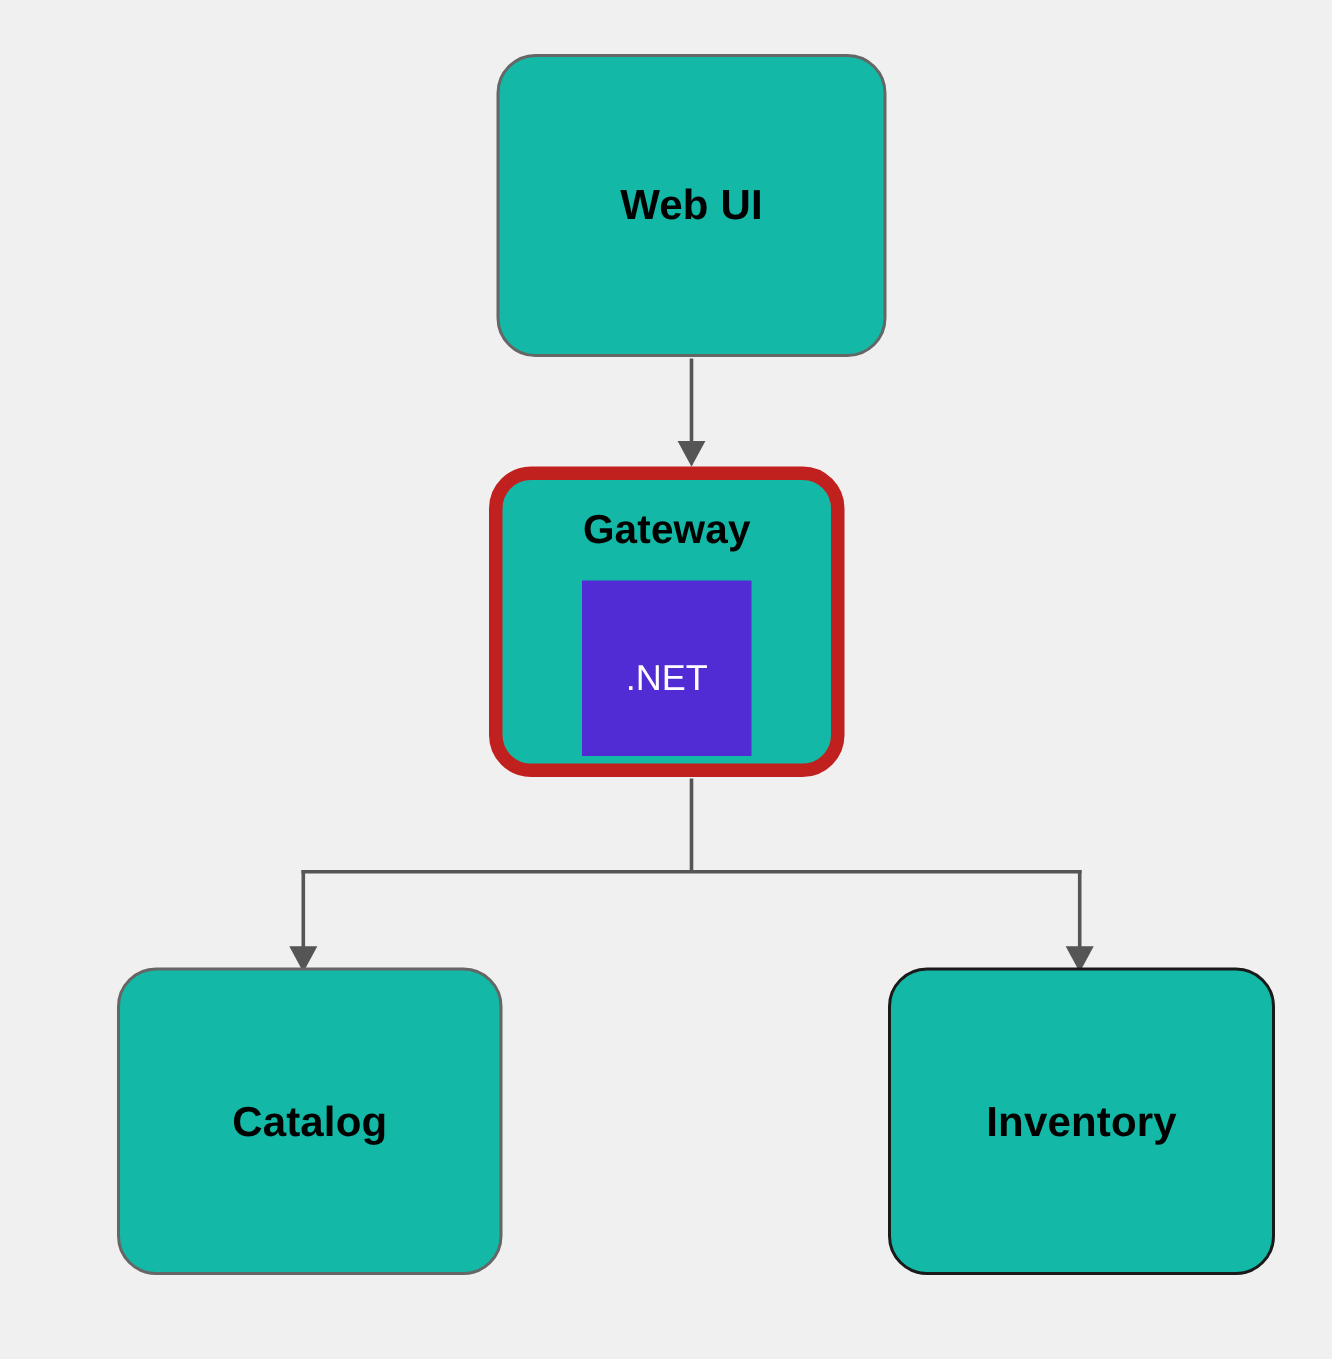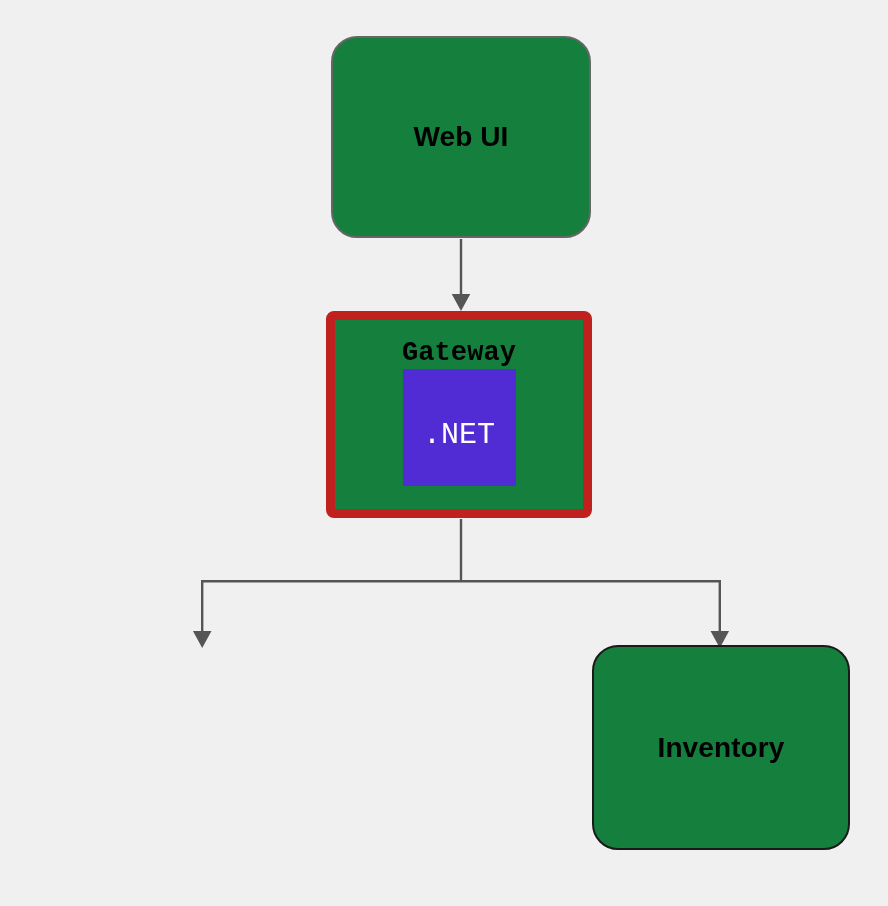--- a/index.html
+++ b/index.html
@@ -21,21 +21,21 @@
   #edge-layer {
     position: absolute;
     left: 0;
     top: 0;
     width: 888px;
     height: 906px;
   }
   .node {
     position: absolute;
     box-sizing: border-box;
-    background: #15803d;
+    background: #14b8a6;
     display: flex;
     flex-direction: column;
     align-items: center;
     justify-content: center;
     text-align: center;
     z-index: 2;
   }
   .node-label {
     font-weight: bold;
     color: #000000;
@@ -52,39 +52,38 @@
     height: 202px;
     border: 2px solid #666666;
     border-radius: 26px;
   }
   #node-webui .node-label { font-size: 28px; }
 
   
   #node-gateway {
     left: 326px;
     top: 311px;
-    width: 266px;
+    width: 237px;
     height: 207px;
     border: 9px solid #c0201e;
-    border-radius: 8px;
+    border-radius: 28px;
     justify-content: flex-start;
     padding-top: 20px;
-    font-family: Liberation Mono, monospace;
   }
   #node-gateway .node-label { font-size: 27px; }
   .tech-badge {
-    margin-top: 2px;
+    margin-top: 20px;
     width: 113px;
     height: 117px;
     background: #512bd4;
     display: flex;
     align-items: center;
     justify-content: center;
     color: #ffffff;
-    font-size: 30px;
+    font-size: 24px;
     font-weight: normal;
     line-height: 1;
     padding-top: 14px;
     box-sizing: border-box;
   }
 
   
   #node-catalog {
     left: 78px;
     top: 645px;
@@ -138,18 +137,21 @@
 
   <div class="node" id="node-webui">
     <span class="node-label">Web UI</span>
   </div>
 
   <div class="node" id="node-gateway">
     <span class="node-label">Gateway</span>
     <span class="tech-badge">.NET</span>
   </div>
 
+  <div class="node" id="node-catalog">
+    <span class="node-label">Catalog</span>
+  </div>
 
   <div class="node" id="node-inventory">
     <span class="node-label">Inventory</span>
   </div>
 
 </div>
 
 </body></html>

